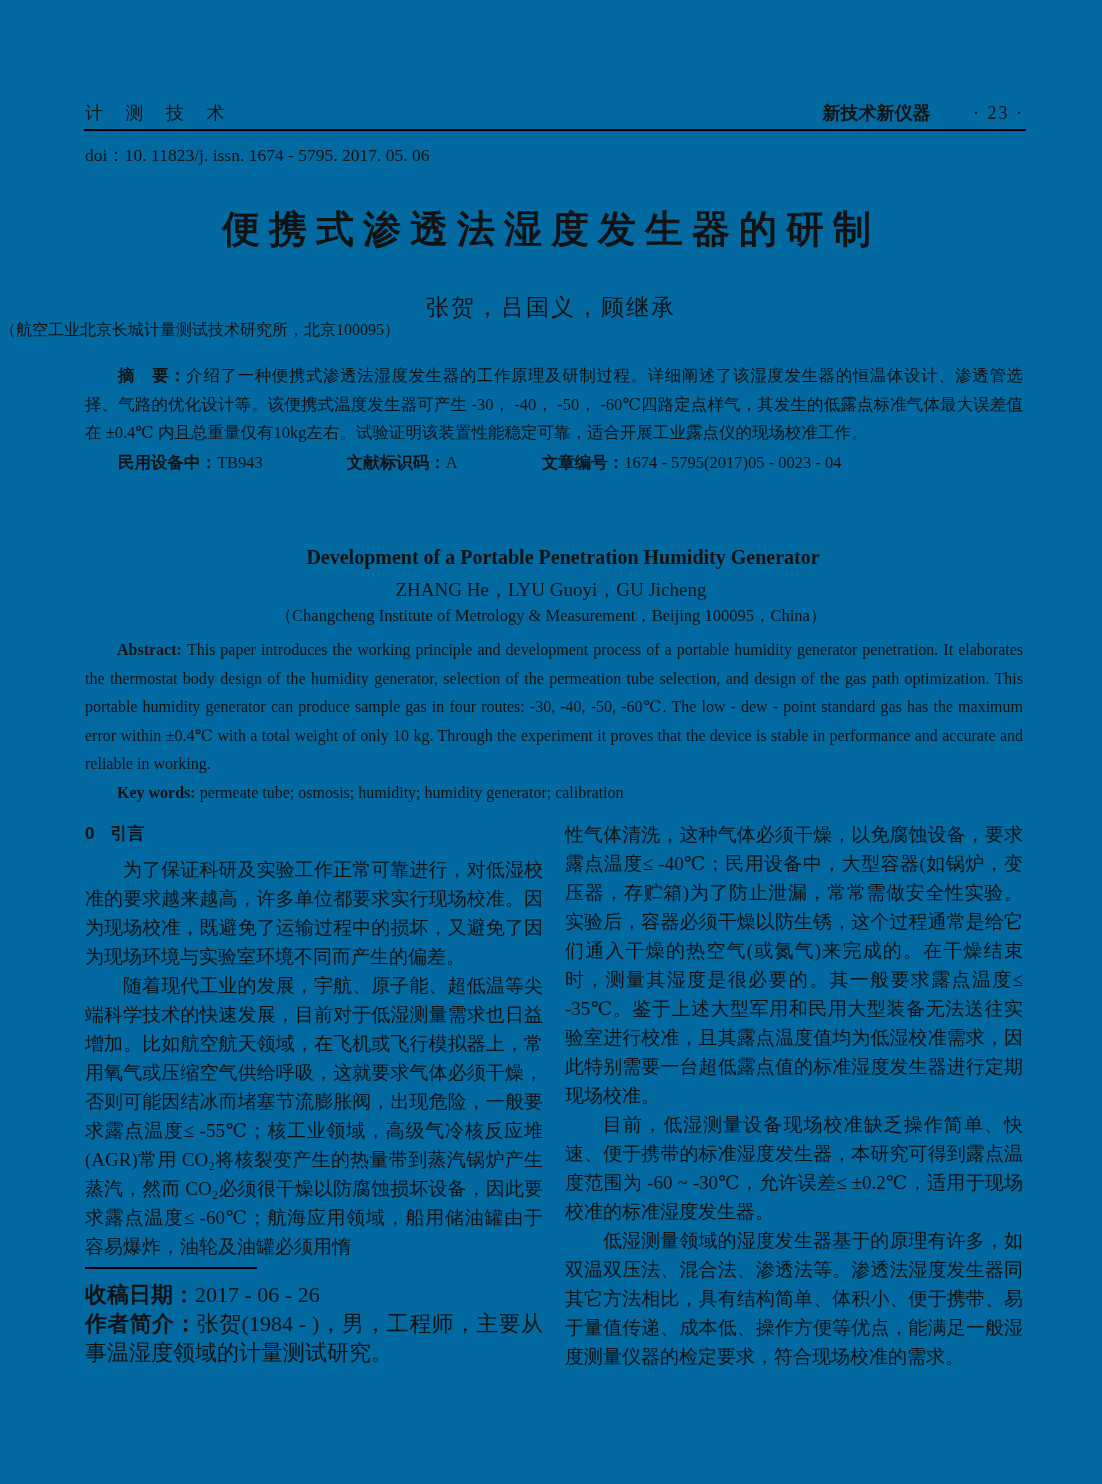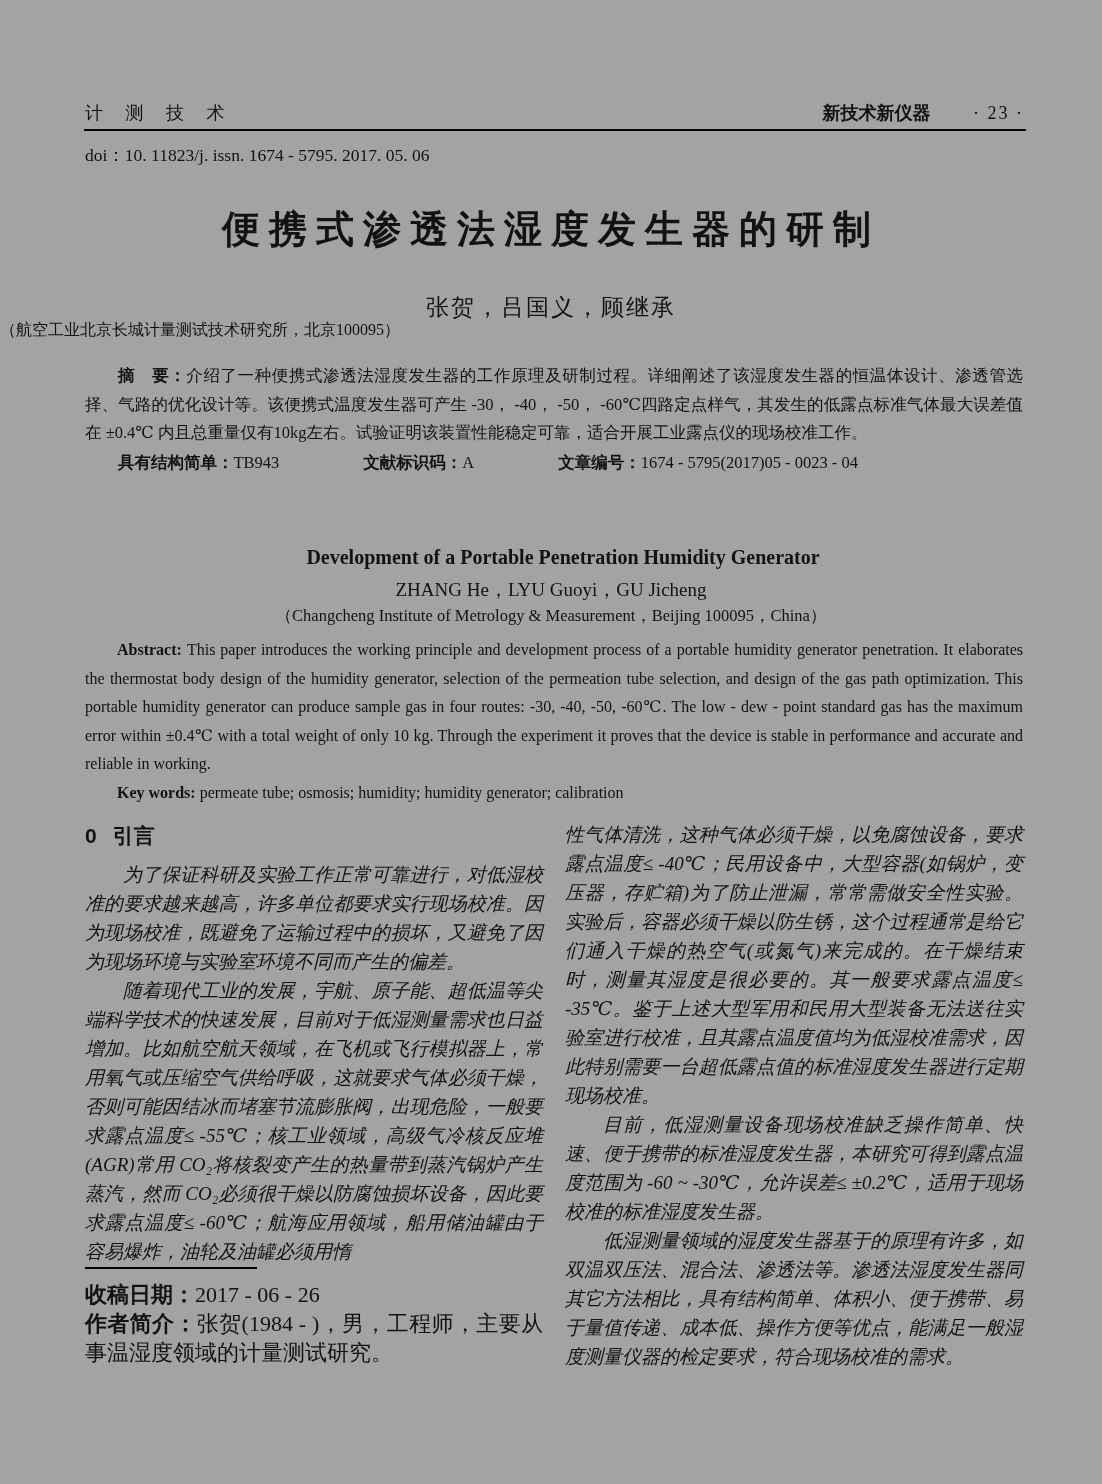--- a/index.html
+++ b/index.html
@@ -1,18 +1,18 @@
 <!DOCTYPE html>
 <html><head>
 <meta charset="utf-8">
 <style>
   html,body { margin:0; padding:0; background:#e8e8e8; }
   .page {
     position:relative; width:1102px; height:1484px; margin:0 auto;
-    background:#a3a3a3; color:#121212; overflow:hidden;
+    background:#0369a1; color:#121212; overflow:hidden;
     font-family:"Liberation Serif","DejaVu Serif",serif;
   }
   .hei { font-family:"Liberation Sans","DejaVu Sans",sans-serif; font-weight:700; }
 
   .header { position:absolute; left:85px; right:78px; top:101px;
             display:flex; justify-content:space-between; align-items:baseline; font-size:18px; }
   .journal { letter-spacing:9px; }
   .column  { font-size:18px; margin-right:38px;font-family:Liberation Mono, monospace; }
   .pageno  { font-size:18px; letter-spacing:2px; }
   .rule    { position:absolute; left:84px; right:76px; top:129px; border-top:2.5px solid #000; }
@@ -40,23 +40,23 @@
 
   .en-meta { position:absolute; left:85px; width:938px; top:636px; }
   .en-meta p { margin:0; font-size:16px; line-height:28.5px; }
   .en-abs { text-align:justify; text-indent:2em; }
   .en-kw  { text-indent:2em; margin-top:2px; }
   .en-label { font-weight:700; }
 
   .col { position:absolute; top:820px; width:458px; }
   .col-left  { left:85px; }
   .col-right { left:565px; }
-  .col p { margin:0; font-size:19px; line-height:29px; text-align:justify;font-style:italic; }
+  .col p { margin:0; font-size:19px; line-height:29px; text-align:justify; }
   .indent { text-indent:2em; }
-  .section { margin:2px 0 10px 0; font-size:21px; }
+  .section { margin:2px 0 10px 0; font-size:17px; }
   .section .num { margin-right:16px; }
 
   .foot-rule { position:absolute; left:85px; top:1267px; width:172px; border-top:2px solid #000; }
   .footnote  { position:absolute; left:85px; top:1280px; width:458px; }
   .footnote p { margin:0; font-size:22px; line-height:29px; text-align:justify; }
 </style>
 </head>
 <body>
 
 <div class="page">
@@ -72,21 +72,21 @@
 
   <div class="doi">doi：10. 11823/j. issn. 1674 - 5795. 2017. 05. 06</div>
 
   <h1 class="title hei">便携式渗透法湿度发生器的研制</h1>
   <div class="authors">张贺，吕国义，顾继承</div>
   <div class="affil">（航空工业北京长城计量测试技术研究所，北京100095）</div>
 
   <div class="cn-meta">
     <p class="abs-text"><span class="hei">摘　要：</span><span>介绍了一种便携式渗透法湿度发生器的工作原理及研制过程。详细阐述了该湿度发生器的恒温体设计、渗透管选择、气路的优化设计等。该便携式温度发生器可产生 -30， -40， -50， -60℃四路定点样气，其发生的低露点标准气体最大误差值在 ±0.4℃ 内且总重量仅有10kg左右。试验证明该装置性能稳定可靠，适合开展工业露点仪的现场校准工作。</span></p>
     <p class="cls-line">
-      <span class="cls-item"><span class="hei">具有结构简单：</span><span>TB943</span></span><span class="cls-item"><span class="hei">文献标识码：</span><span>A</span></span><span class="cls-item"><span class="hei">文章编号：</span><span>1674 - 5795(2017)05 - 0023 - 04</span></span>
+      <span class="cls-item"><span class="hei">民用设备中：</span><span>TB943</span></span><span class="cls-item"><span class="hei">文献标识码：</span><span>A</span></span><span class="cls-item"><span class="hei">文章编号：</span><span>1674 - 5795(2017)05 - 0023 - 04</span></span>
     </p>
   </div>
 
   <div class="en-title">Development of a Portable Penetration Humidity Generator</div>
   <div class="en-authors">ZHANG He，LYU Guoyi，GU Jicheng</div>
   <div class="en-affil">（Changcheng Institute of Metrology &amp; Measurement，Beijing 100095，China）</div>
 
   <div class="en-meta">
     <p class="en-abs"><span class="en-label">Abstract:</span>&nbsp;<span>This paper introduces the working principle and development process of a portable humidity generator penetration. It elaborates the thermostat body design of the humidity generator, selection of the permeation tube selection, and design of the gas path optimization. This portable humidity generator can produce sample gas in four routes: -30, -40, -50, -60℃. The low - dew - point standard gas has the maximum error within ±0.4℃ with a total weight of only 10 kg. Through the experiment it proves that the device is stable in performance and accurate and reliable in working.</span></p>
     <p class="en-kw"><span class="en-label">Key words:</span>&nbsp;<span>permeate tube; osmosis; humidity; humidity generator; calibration</span></p>

